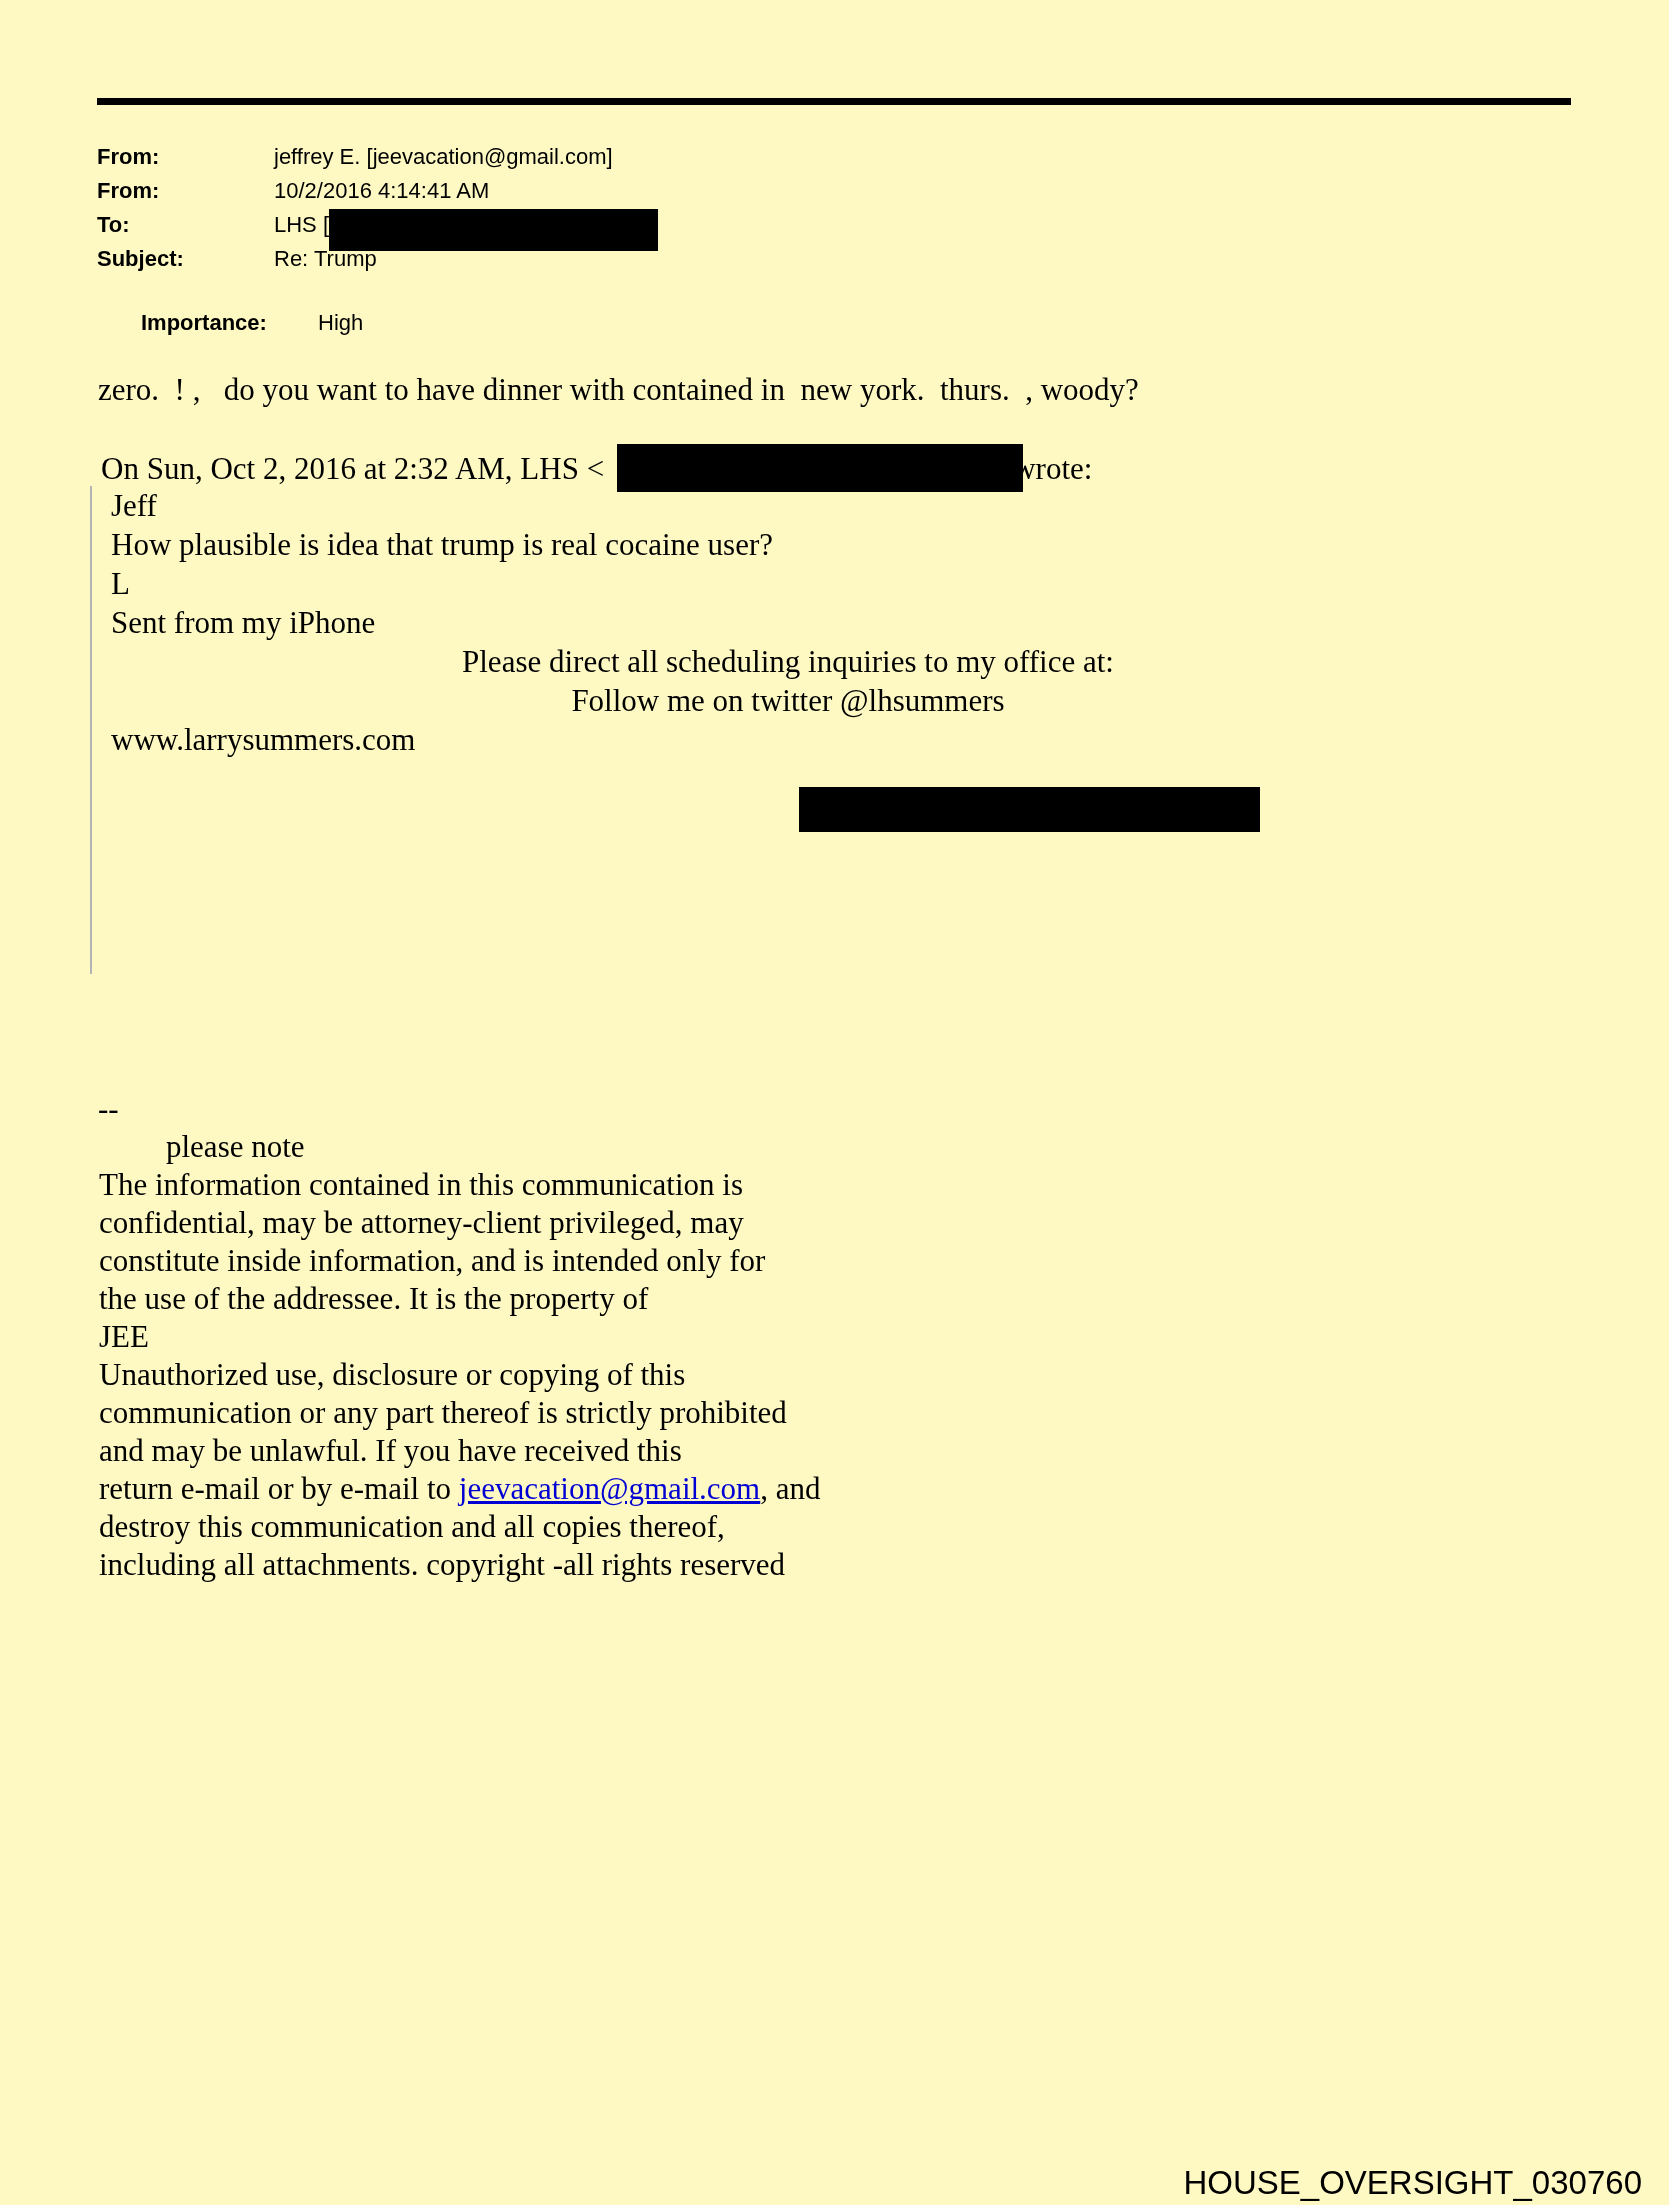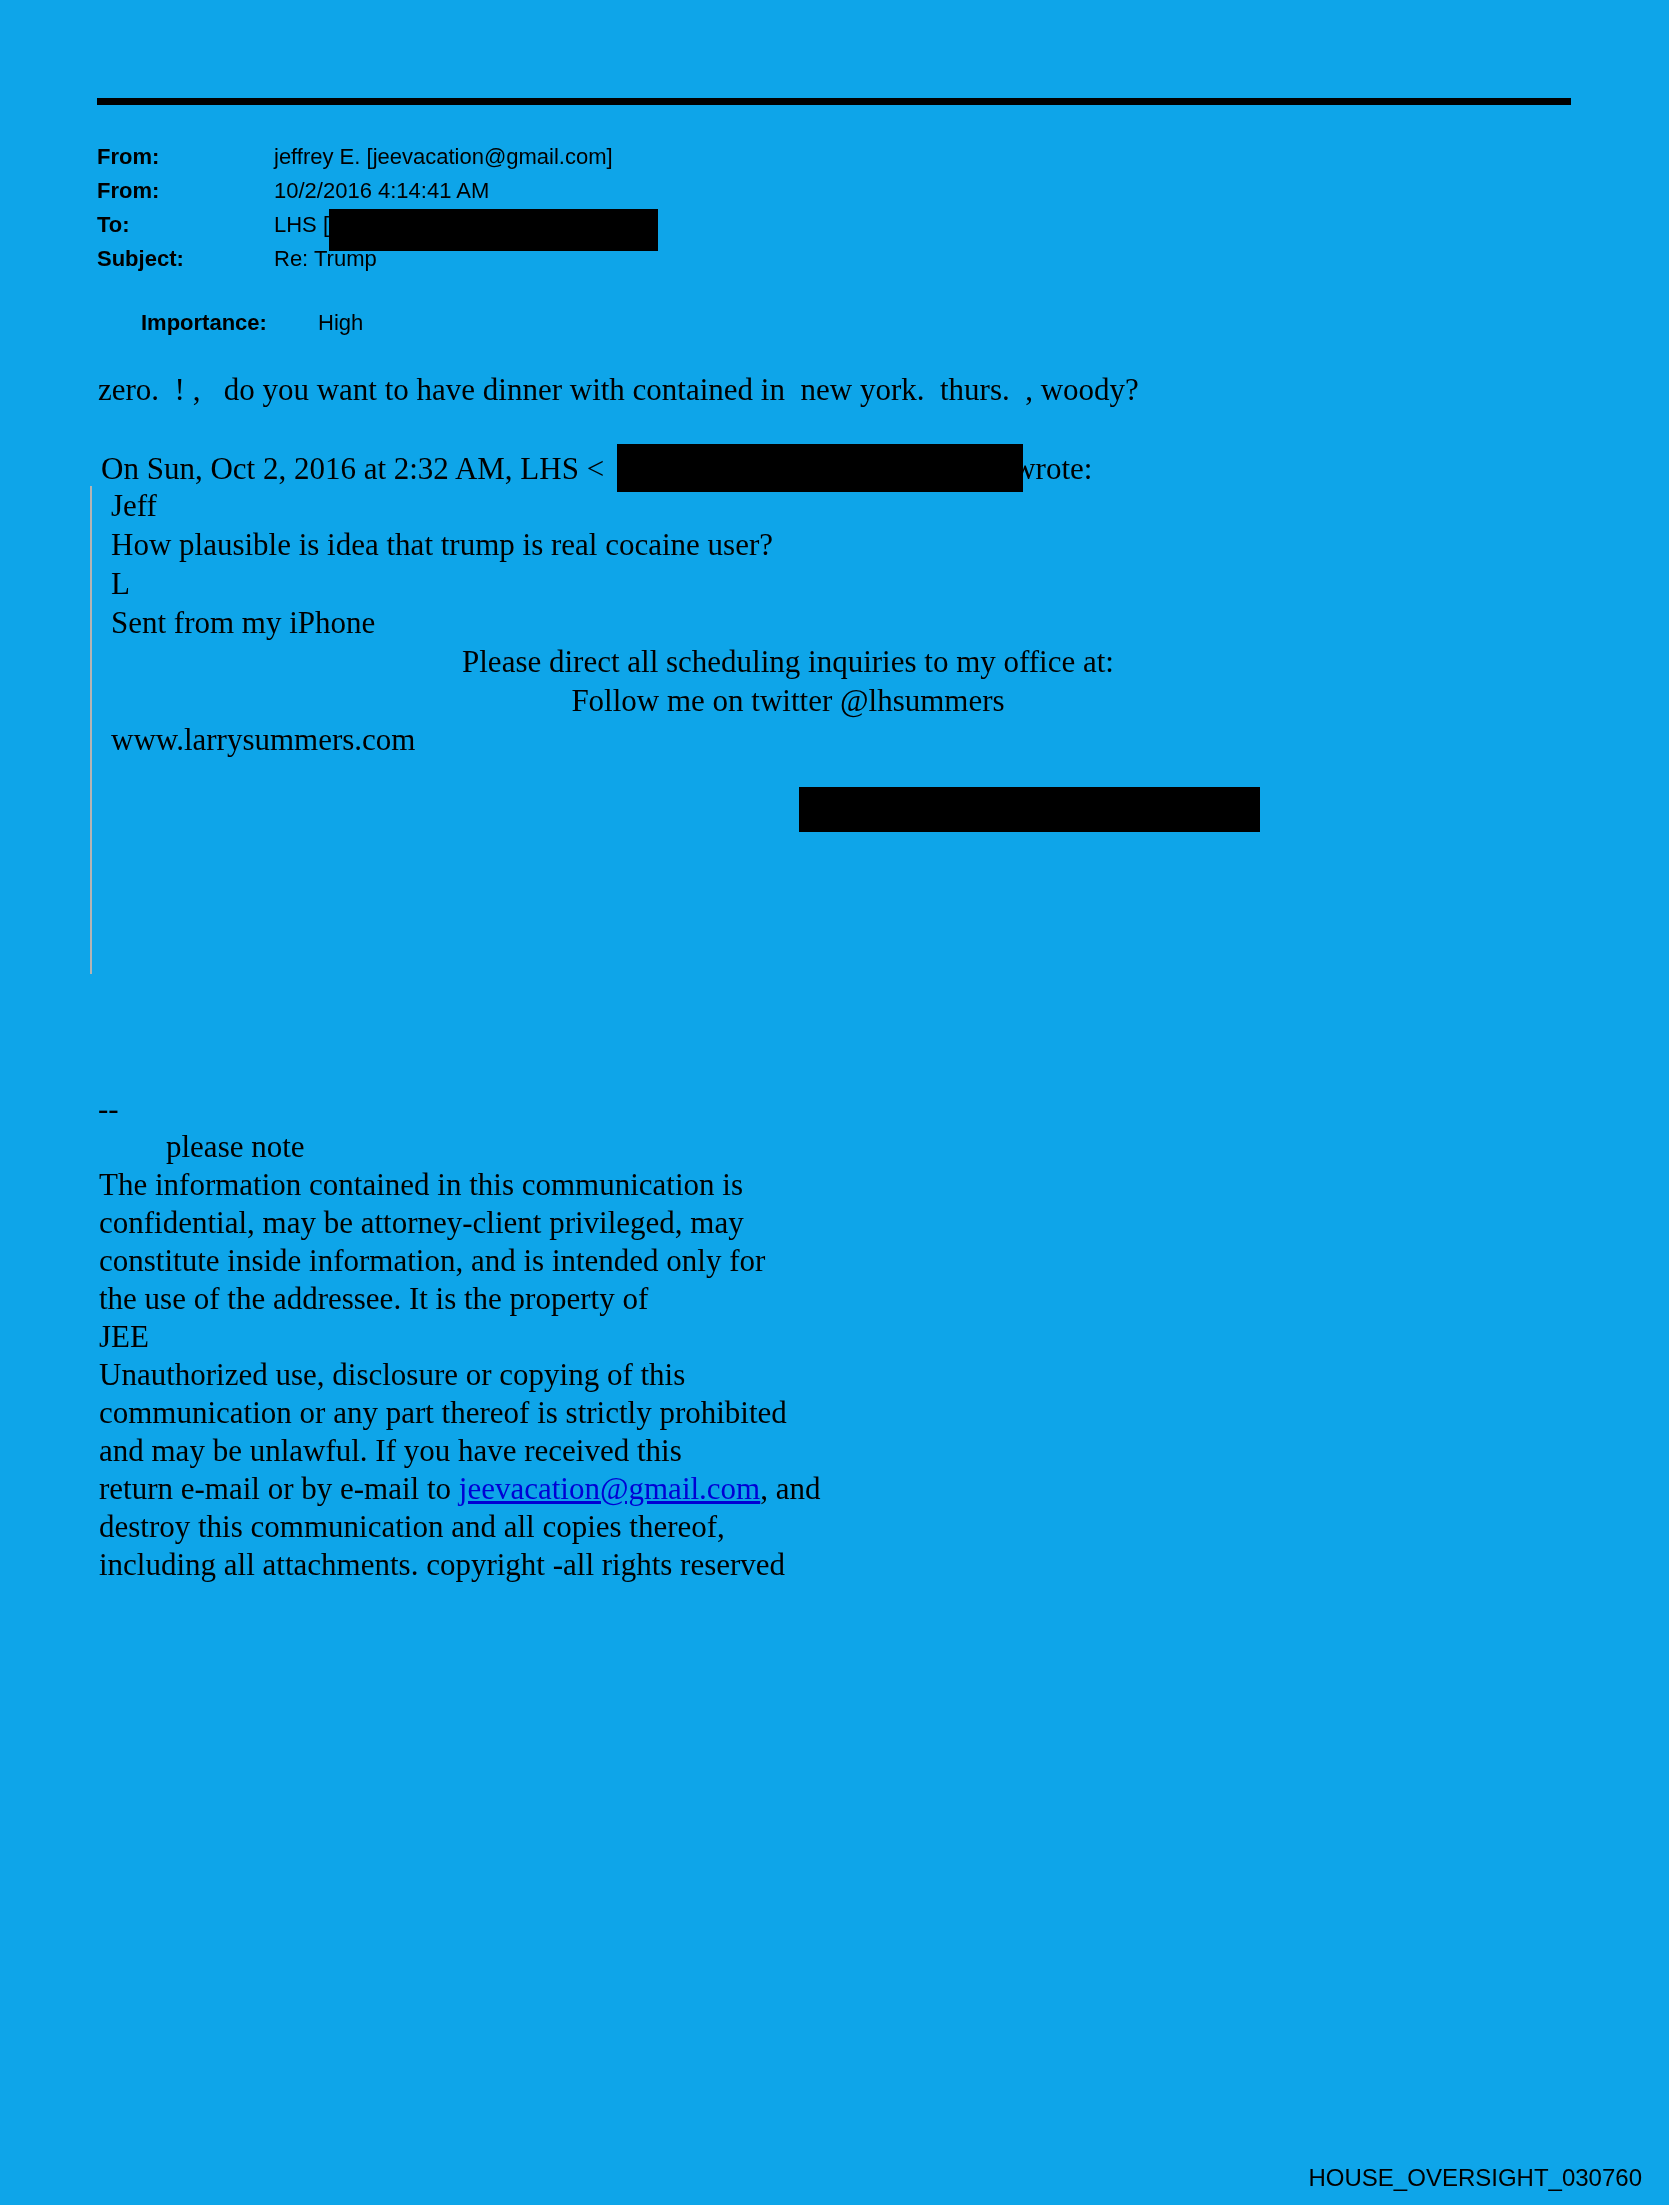--- a/index.html
+++ b/index.html
@@ -1,20 +1,20 @@
 <!DOCTYPE html>
 <html style="font-size:10.5px"><head>
 <meta charset="utf-8">
 <style>
   html, body { margin: 0; padding: 0; background: #e8e8e8; }
   .page {
     position: relative;
     width: 1669px;
     height: 2205px;
-    background: #0ea5e9;
+    background: #fef9c3;
     font-family: "Liberation Serif", "DejaVu Serif", serif;
     color: #000000;
     overflow: hidden;
   }
   
   .top-rule {
     position: absolute;
     left: 97px; top: 98px;
     width: 1474px; height: 7.2px;
     background: #000000;
@@ -85,21 +85,21 @@
     color: #0000d4;
     text-decoration: underline;
     cursor: pointer;
   }
   
   .footer {
     position: absolute;
     top: 2164px;
     right: 27px;
     font-family: "Liberation Sans", "DejaVu Sans", sans-serif;
-    font-size: 24px;
+    font-size: 33px;
     color: #000000;
   }
 </style>
 </head>
 <body>
 
 <div class="page">
 
   <div class="top-rule"></div>
 

